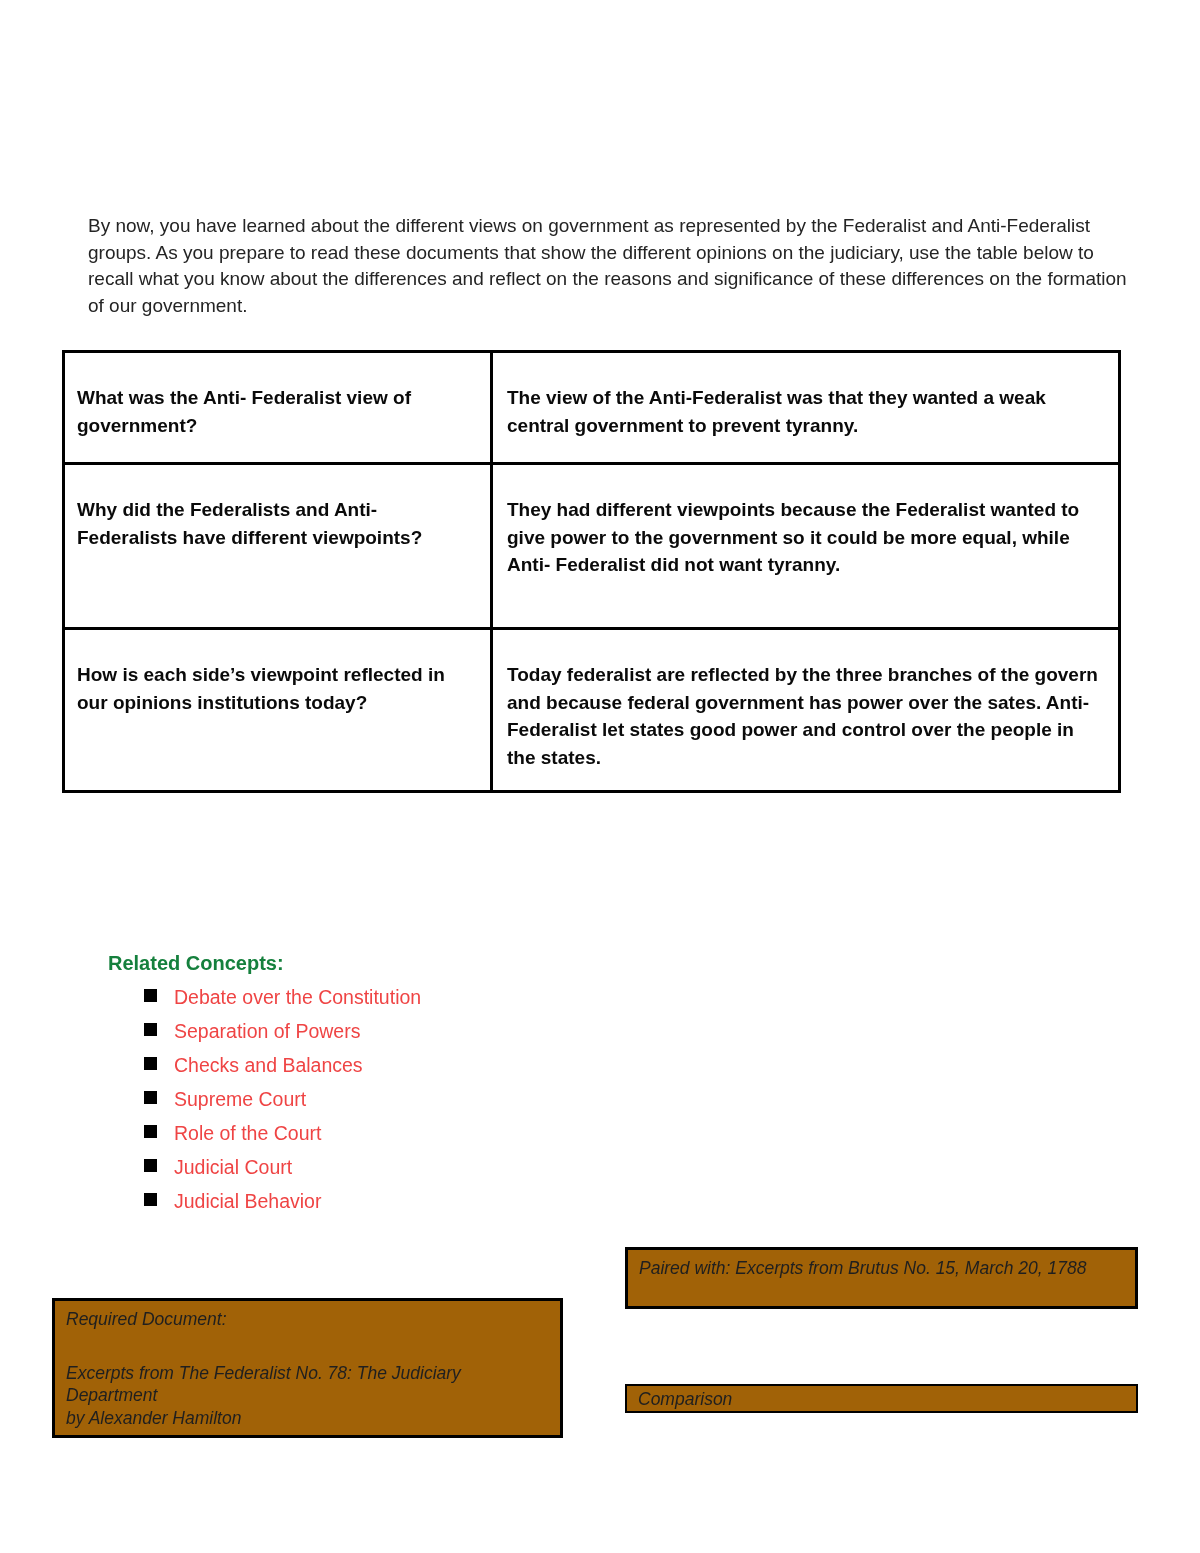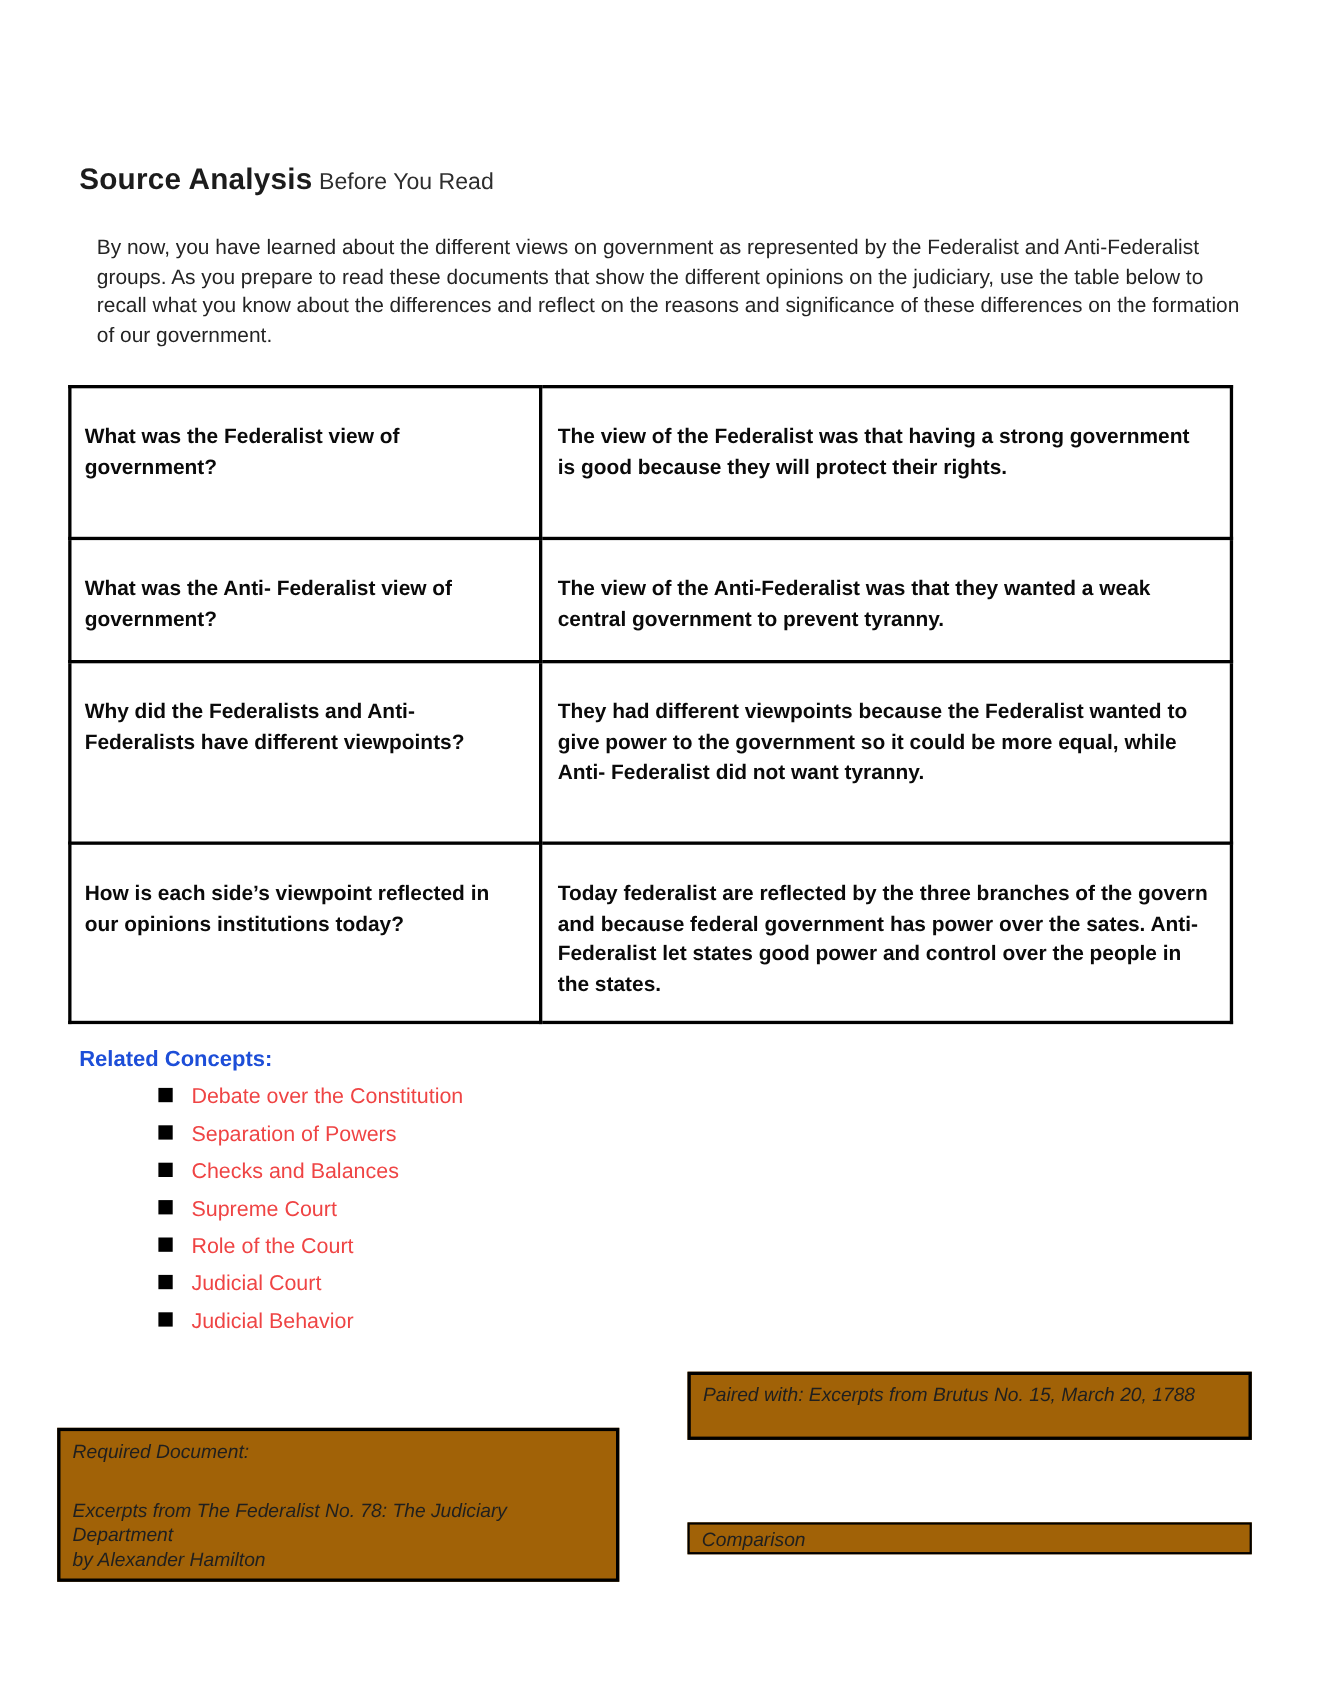--- a/index.html
+++ b/index.html
@@ -39,21 +39,21 @@
   }
   td.q-cell { width:428px; padding:31px 14px 14px 12px; }
   td.a-cell { width:628px; padding:31px 18px 14px 14px; }
   tr.row-1 { height:138px; }
   tr.row-2 { height:112px; }
   tr.row-3 { height:165px; }
   tr.row-4 { height:163px; }
 
   
   .related { position:absolute; left:72px; top:952px; }
-  .related-heading { font-size:20px; font-weight:bold; color:#1d4ed8; margin-bottom:10px; }
+  .related-heading { font-size:20px; font-weight:bold; color:#15803d; margin-bottom:10px;margin-left:36px; }
   ul.concepts { list-style:none; margin-left:72px; }
   ul.concepts li {
     font-size:19.5px; color:#ef4444;
     margin-bottom:8.5px; line-height:25.5px;
     display:flex; align-items:center;
   }
   .sq-bullet {
     display:inline-block; width:13px; height:13px;
     background:#000; margin-right:17px; flex:0 0 auto;
     position:relative; top:-2px;
@@ -76,32 +76,25 @@
     left:625px; top:1384px; width:513px; height:29px;
     border:2px solid #000; padding:1px 12px 1px 11px;
     font-size:17.5px; line-height:24px;
   }
 </style>
 </head>
 <body>
 
 <div class="page">
 
-  <div class="title-block">
-    <span class="title-main">Source Analysis</span><span class="title-sub">Before You Read</span>
-  </div>
 
   <p class="intro">By now, you have learned about the different views on government as represented by the Federalist and Anti-Federalist groups. As you prepare to read these documents that show the different opinions on the judiciary, use the table below to recall what you know about the differences and reflect on the reasons and significance of these differences on the formation of our government.</p>
 
   <table class="qa">
     <tbody>
-      <tr class="row-1">
-        <td class="q-cell">What was the Federalist view of government?</td>
-        <td class="a-cell">The view of the Federalist was that having a strong government is good because they will protect their rights.</td>
-      </tr>
       <tr class="row-2">
         <td class="q-cell">What was the Anti- Federalist view of government?</td>
         <td class="a-cell">The view of the Anti-Federalist was that they wanted a weak central government to prevent tyranny.</td>
       </tr>
       <tr class="row-3">
         <td class="q-cell">Why did the Federalists and Anti-Federalists have different viewpoints?</td>
         <td class="a-cell">They had different viewpoints because the Federalist wanted to give power to the government so it could be more equal, while Anti- Federalist did not want tyranny.</td>
       </tr>
       <tr class="row-4">
         <td class="q-cell">How is each side’s viewpoint reflected in our opinions institutions today?</td>

